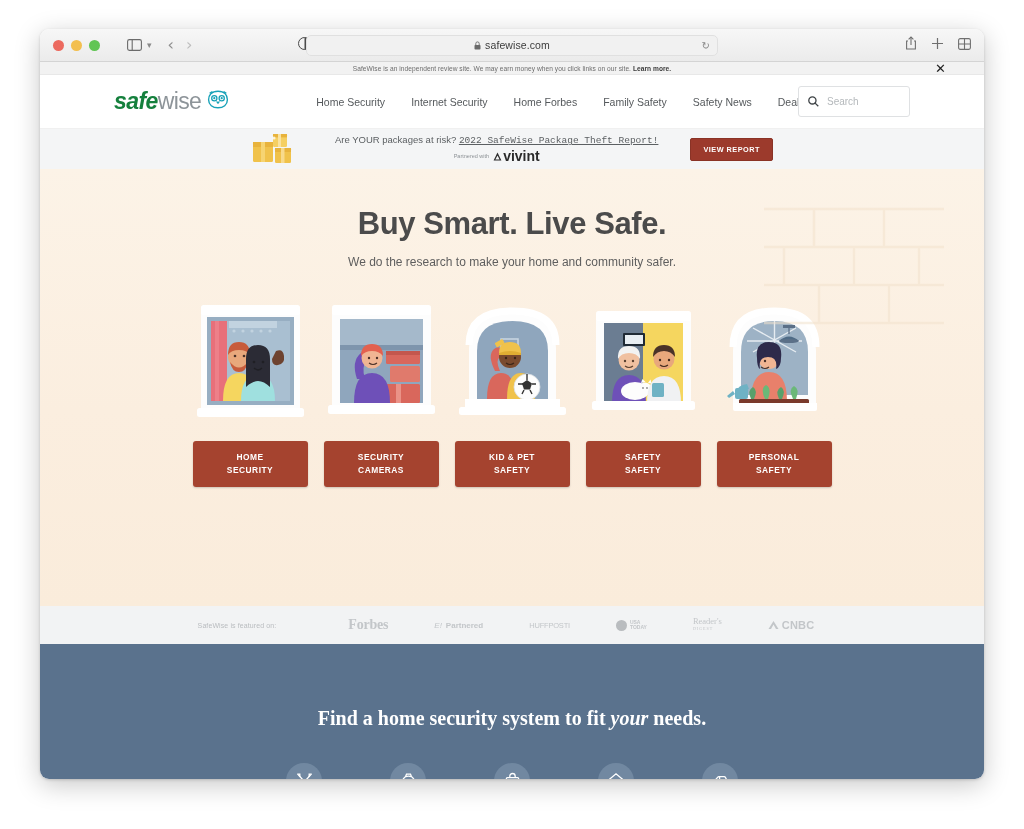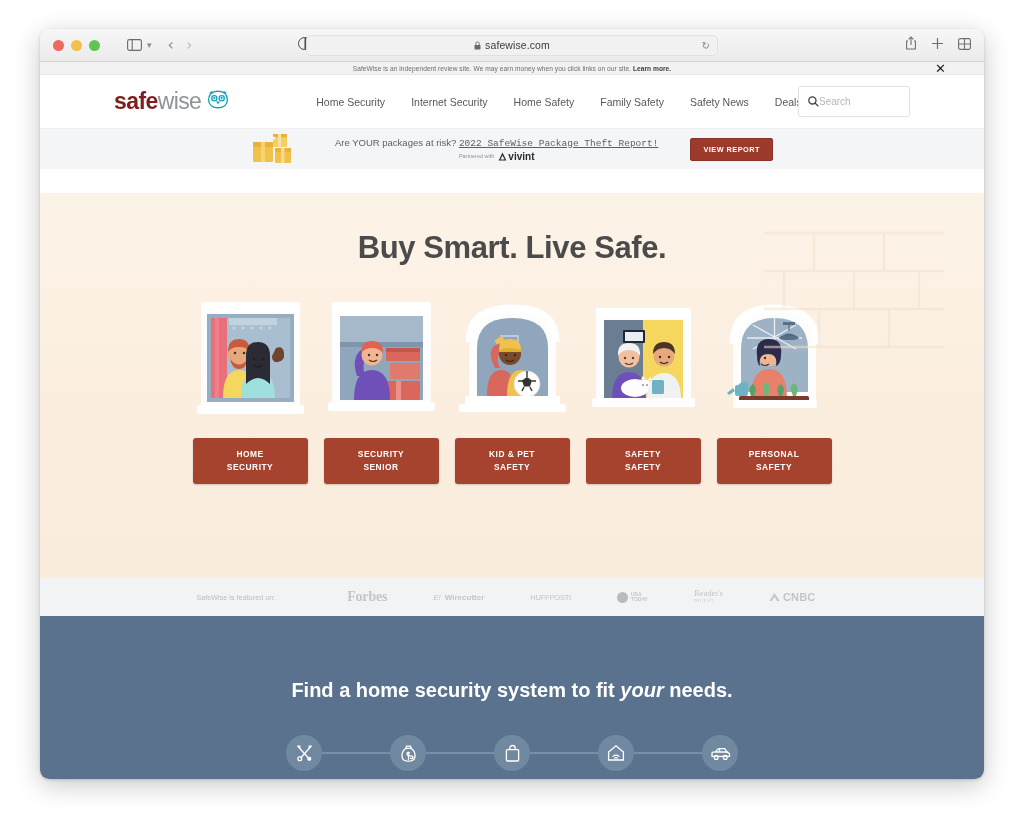--- a/index.html
+++ b/index.html
@@ -90,62 +90,62 @@
 
   .site-header {
     height: 54px;
     background: #ffffff;
     display: flex; align-items: center;
     border-bottom: 1px solid #f0f0f0;
     position: relative;
   }
   .logo { margin-left: 74px; display: flex; align-items: center; gap: 5px; }
   .logo-text { font-size: 23px; font-weight: 700; letter-spacing: -0.6px; }
-  .logo-safe { color: #7f1d1d; }
+  .logo-safe { color: #15803d; font-style: italic; }
   .logo-wise { color: #8d9499; font-weight: 400; }
   .owl { margin-left: 1px; }
 
   .main-nav { display: flex; align-items: center; gap: 26px; margin-left: 87px; }
   .nav-link { font-size: 10.5px; color: #55595c; white-space: nowrap; }
 
   .search-box {
     position: absolute; right: 74px;
     width: 112px; height: 31px;
     border: 1px solid #dfe1e3; border-radius: 3px;
-    display: flex; align-items: center; padding: 0 9px; gap: 0;
+    display: flex; align-items: center; padding: 0 9px; gap: 8px;
     background: #fff;
   }
   .search-ph { font-size: 10px; color: #b4b8bb; }
 
   .promo-bar {
     height: 40px; background: #f4f5f6;
     display: flex; align-items: center; justify-content: center;
     position: relative; gap: 0;
   }
   .promo-inner { display: flex; align-items: center; }
   .promo-boxes { width: 46px; height: 34px; margin-right: 38px; }
   .promo-mid { text-align: left; }
   .promo-line1 { font-size: 9.5px; color: #5b5f62; }
   .promo-link { color: #5b5f62; text-decoration: underline; font-weight: 400; font-family: Liberation Mono, monospace; }
   .promo-line2 { display: flex; align-items: center; justify-content: center; gap: 4px; margin-top: 2px; }
   .promo-partner { font-size: 5.5px; color: #8d9296; }
-  .vivint { font-size: 10px; font-weight: 700; color: #2b2b2b; display: flex; align-items: center; gap: 1px; }
+  .vivint { font-size: 14px; font-weight: 700; color: #2b2b2b; display: flex; align-items: center; gap: 1px; }
   .view-report {
     margin-left: 32px;
     background: #9c3a2c; color: #fff;
     font-size: 7.3px; font-weight: 700; letter-spacing: 0.5px;
     padding: 6px 12px; border-radius: 2px;
     border: 1px solid #8a3326;
   }
 
   
   .hero {
-    height: 385px;
+    height: 437px;
     background: linear-gradient(180deg, #fcf3e7 0%, #fbeedf 55%, #faecdb 100%);
-    position: relative; overflow: hidden; margin-top: 24px;
+    position: relative; overflow: hidden;
   }
   .brick-deco { position: absolute; right: 40px; top: 20px; opacity: 0.55; }
   .hero-title {
     text-align: center; padding-top: 37px;
     font-size: 31px; font-weight: 700; color: #4b4b4b; letter-spacing: -0.4px;
   }
   .hero-sub {
     text-align: center; margin-top: 13px;
     font-size: 12px; color: #5e5e5e;
   }
@@ -185,20 +185,21 @@
   .usa-dot { width: 11px; height: 11px; border-radius: 50%; background: #b9bcbf; }
   .usa-txt { font-size: 5px; font-weight: 700; line-height: 5.5px; text-align: left; }
   .pl-rd { font-family: "Liberation Serif", serif; font-size: 8.5px; line-height: 8px; }
   .pl-rd .sm { font-size: 4px; letter-spacing: 1px; display: block; }
   .pl-cnbc { font-size: 11px; font-weight: 700; letter-spacing: 0.2px; display: flex; align-items: center; }
 
   
   .blue-sec {
     height: 166px; background: #5a728d;
     position: relative;
+    font-family: Liberation Serif, serif;
   }
   .blue-title {
     text-align: center; padding-top: 63px;
     font-size: 20px; font-weight: 700; color: #ffffff;
   }
   .blue-title i { font-style: italic; }
   .steps {
     display: flex; align-items: center; justify-content: center;
     margin-top: 33px;
   }
@@ -300,21 +301,21 @@
             <circle cx="14.7" cy="8.2" r="1.1" fill="#18a2b8"></circle>
             <path d="M9.6 11.4 L11 13.2 L12.4 11.4" fill="none" stroke="#18a2b8" stroke-width="1.2"></path>
             <path d="M2.6 3.2 L5.4 1.6 M19.4 3.2 L16.6 1.6" stroke="#18a2b8" stroke-width="1.3" fill="none"></path>
           </svg>
         </span>
       </div>
 
       <div class="main-nav">
         <span class="nav-link">Home Security</span>
         <span class="nav-link">Internet Security</span>
-        <span class="nav-link">Home Safety</span>
+        <span class="nav-link">Home Forbes</span>
         <span class="nav-link">Family Safety</span>
         <span class="nav-link">Safety News</span>
         <span class="nav-link">Deals</span>
       </div>
 
       <div class="search-box">
         <span>
           <svg width="11" height="11" viewBox="0 0 11 11" fill="none" stroke="#3d4245" stroke-width="1.3">
             <circle cx="4.4" cy="4.4" r="3.6"></circle>
             <line x1="7.1" y1="7.1" x2="10.3" y2="10.3"></line>
@@ -368,20 +369,21 @@
             <line x1="120" y1="20" x2="120" y2="58"></line>
           <line x1="20" y1="58" x2="20" y2="96"></line>
             <line x1="90" y1="58" x2="90" y2="96"></line>
             <line x1="155" y1="58" x2="155" y2="96"></line>
           <line x1="55" y1="96" x2="55" y2="134"></line>
             <line x1="125" y1="96" x2="125" y2="134"></line>
         </svg>
       </span>
 
       <div class="hero-title">Buy Smart. Live Safe.</div>
+      <div class="hero-sub">We do the research to make your home and community safer.</div>
 
       <div class="windows-row">
 
         <div class="win-card">
           <svg class="win-illus" viewBox="0 0 115 132">
             <rect x="8" y="14" width="99" height="102" fill="#fdfdfd"></rect>
             <rect x="14" y="22" width="87" height="88" fill="#97aec2"></rect>
             <rect x="18" y="26" width="79" height="80" fill="#a9bfd1"></rect>
             <rect x="18" y="26" width="16" height="80" fill="#e8707a"></rect>
             <rect x="22" y="26" width="4" height="80" fill="#f08b92" opacity="0.6"></rect>
@@ -516,21 +518,21 @@
         </div>
       </div>
 
       <div class="cat-row">
         <div class="cat-btn">
           <span>HOME</span>
           <span>SECURITY</span>
         </div>
         <div class="cat-btn">
           <span>SECURITY</span>
-          <span>SENIOR</span>
+          <span>CAMERAS</span>
         </div>
         <div class="cat-btn">
           <span>KID &amp; PET</span>
           <span>SAFETY</span>
         </div>
         <div class="cat-btn">
           <span>SAFETY</span>
           <span>SAFETY</span>
         </div>
         <div class="cat-btn">
@@ -538,21 +540,21 @@
           <span>SAFETY</span>
         </div>
       </div>
     </div>
 
     <div class="press">
       <span class="press-label">SafeWise is featured on:</span>
       <span class="press-logo pl-forbes">Forbes</span>
       <span class="press-logo pl-wirecutter">
           <span class="e">E!</span>
-          <span>Wirecutter</span>
+          <span>Partnered</span>
         </span>
       <span class="press-logo pl-huff">HUFFPOSTI</span>
       <span class="press-logo pl-usa">
         <span class="usa-dot"></span>
         <span class="usa-txt"><span>USA</span><br><span>TODAY</span></span>
       </span>
       <span class="press-logo pl-rd">
         <span><span>Reader's</span><span class="sm">DIGEST</span></span>
       </span>
       <span class="press-logo pl-cnbc">

